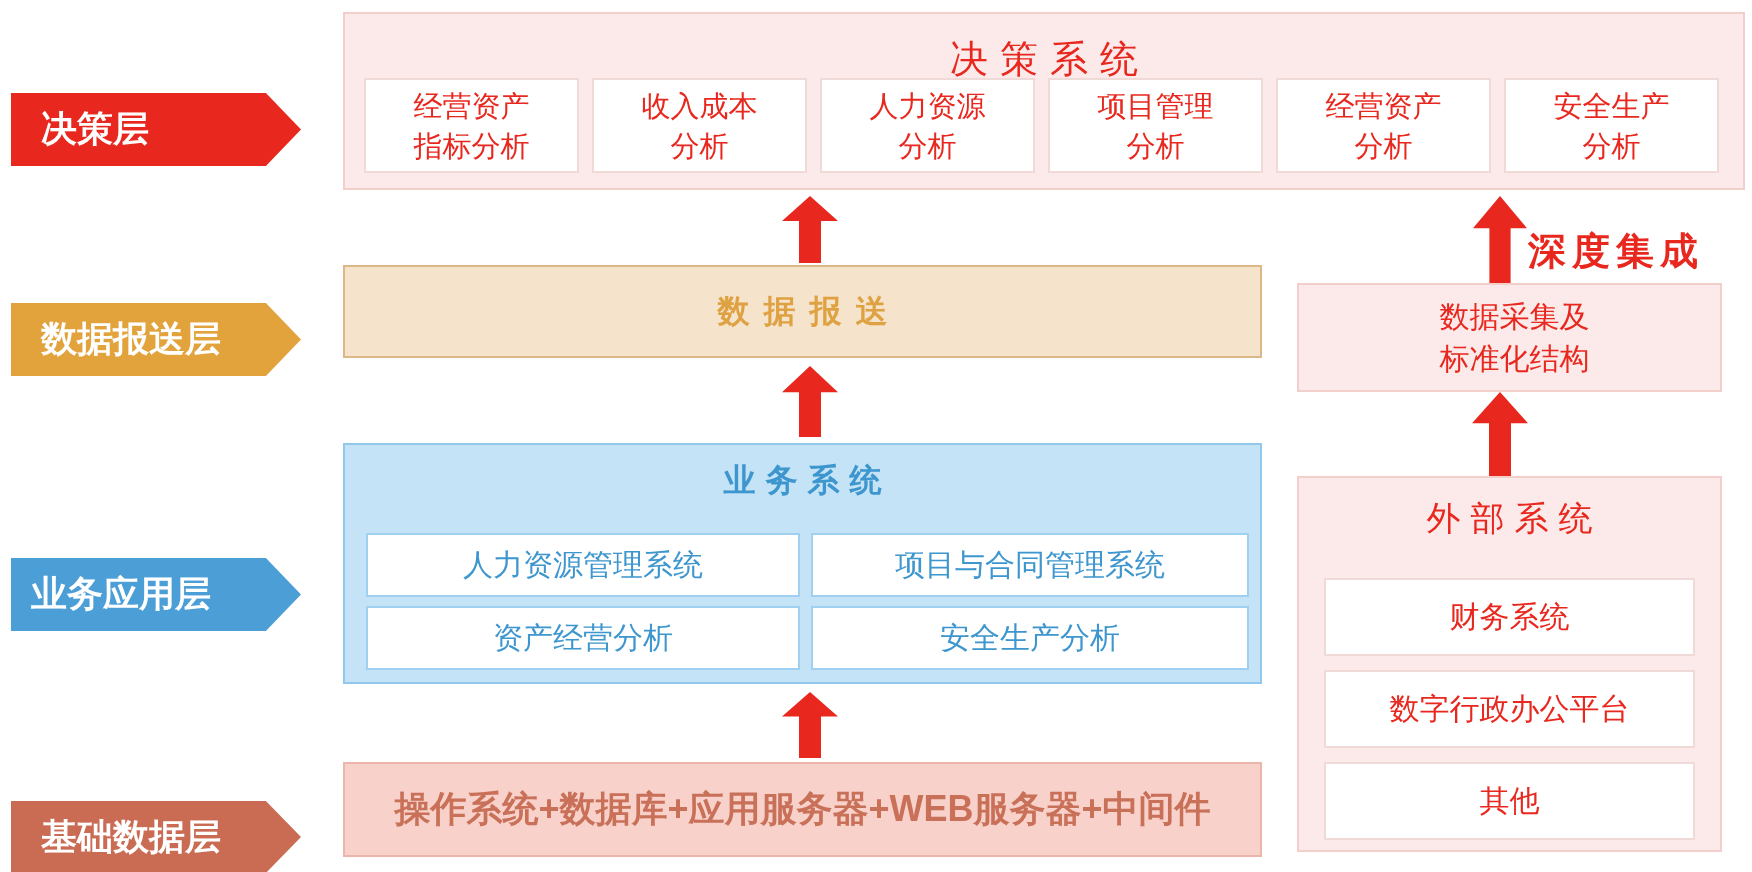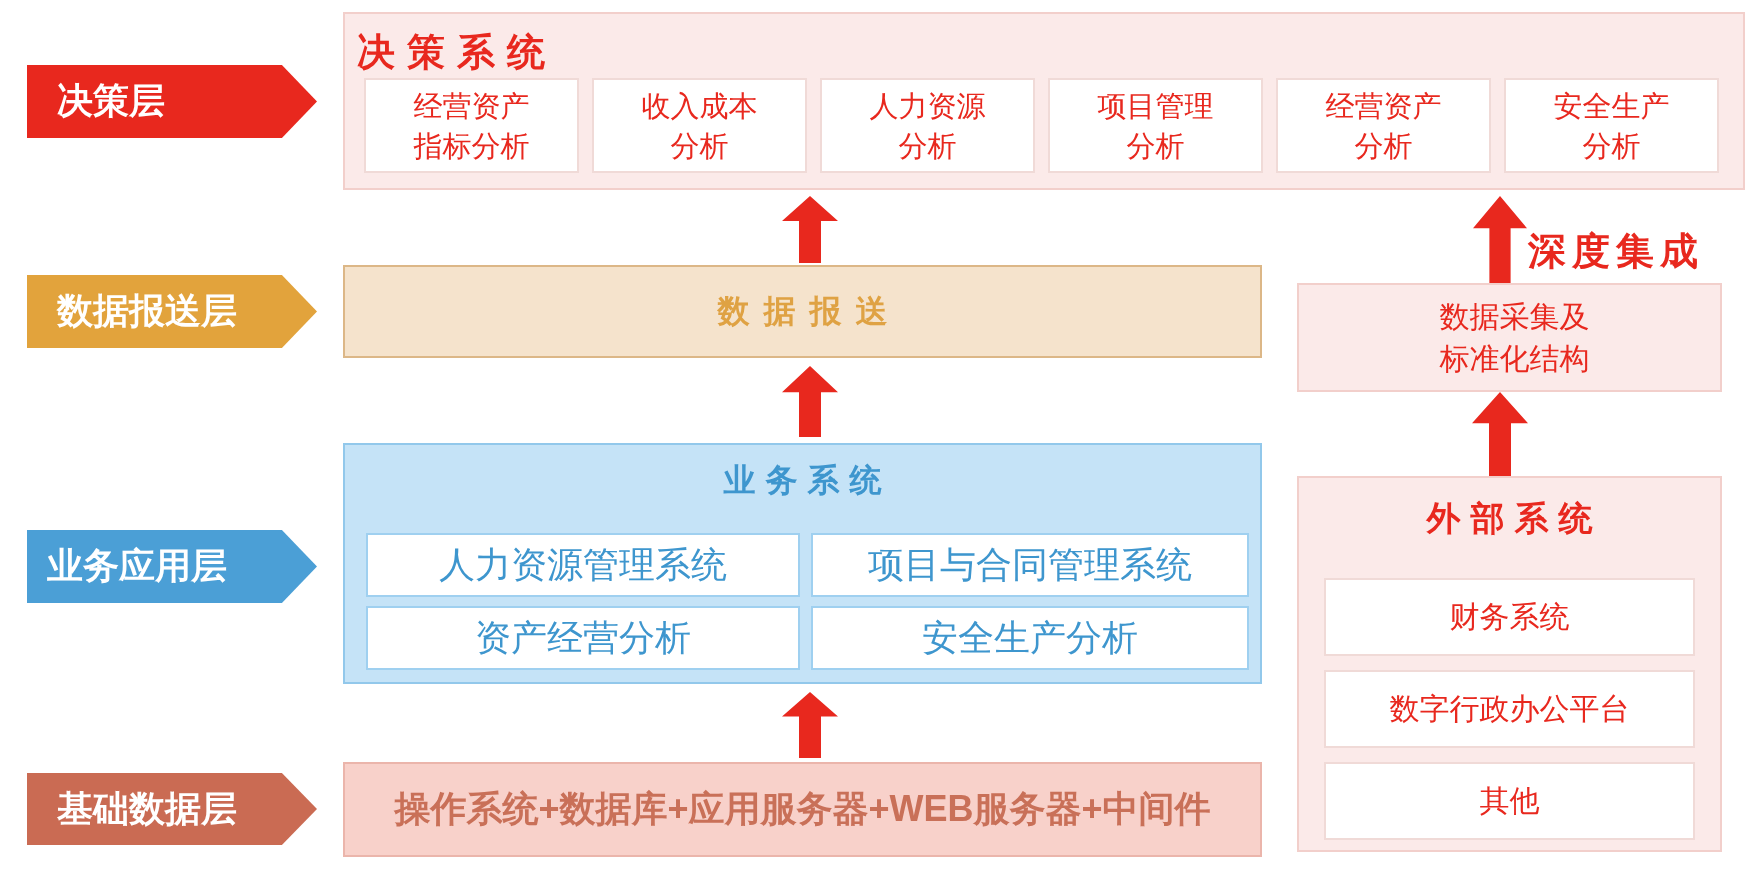--- a/index.html
+++ b/index.html
@@ -8,37 +8,37 @@
     --blue:#4B9FD6; --blue-fill:#C5E3F7; --blue-border:#92C8EB; --blue-text:#3E96CE; --blue-box-border:#9FD0F0;
     --terracotta:#CA6B53; --salmon-fill:#F8D1CA; --salmon-border:#EBB5AB; --salmon-text:#C97058;
   }
   html,body{margin:0;padding:0;background:#fff;}
   .canvas{
     position:relative;width:1752px;height:872px;background:#fff;overflow:hidden;
     font-family:"Liberation Sans","DejaVu Sans",sans-serif;
   }
   
   .layer-arrow{
-    position:absolute;left:27px;width:290px;height:73px;
+    position:absolute;left:11px;width:290px;height:73px;
     clip-path:polygon(0 0,87.9% 0,100% 50%,87.9% 100%,0 100%);
     display:flex;align-items:center;box-sizing:border-box;padding-left:30px;
-    color:#fff;font-size:36px;font-weight:bold;white-space:nowrap;
+    color:#fff;font-size:36px;font-weight:bold;white-space:nowrap;margin-top:28px;
   }
   .la-red{top:65px;background:var(--red);}
   .la-gold{top:275px;background:var(--gold);}
   .la-blue{top:530px;background:var(--blue);padding-left:20px;}
   .la-terra{top:773px;background:var(--terracotta);height:72px;}
 
   
   .decision-panel{
     position:absolute;left:343px;top:12px;width:1402px;height:178px;box-sizing:border-box;
     background:var(--pink-fill);border:2px solid var(--pink-border);
   }
   .decision-title{
-    margin-top:13px;font-size:38px;font-weight:bold;color:var(--red);
+    margin-top:20px;text-align:center;font-size:38px;font-weight:normal;color:var(--red);
     letter-spacing:12px;text-indent:12px;
   }
   .decision-box{
     position:absolute;top:64px;width:215px;height:95px;background:#fff;
     border:2px solid var(--box-border-pink);box-sizing:border-box;
     display:flex;align-items:center;justify-content:center;text-align:center;
     color:var(--red);font-size:29px;line-height:40px;white-space:pre-line;
   }
 
   
@@ -54,21 +54,21 @@
     position:absolute;left:343px;top:443px;width:919px;height:241px;box-sizing:border-box;
     background:var(--blue-fill);border:2px solid var(--blue-border);
   }
   .business-title{
     margin-top:14px;text-align:center;font-size:32px;font-weight:bold;color:var(--blue-text);
     letter-spacing:10px;text-indent:10px;
   }
   .business-box{
     position:absolute;background:#fff;border:2px solid var(--blue-box-border);box-sizing:border-box;
     display:flex;align-items:center;justify-content:center;
-    color:var(--blue-text);font-size:36px;
+    color:var(--blue-text);font-size:30px;
   }
   .bb-tl{left:21px;top:88px;width:434px;height:64px;}
   .bb-tr{left:466px;top:88px;width:438px;height:64px;}
   .bb-bl{left:21px;top:161px;width:434px;height:64px;}
   .bb-br{left:466px;top:161px;width:438px;height:64px;}
 
   
   .foundation-bar{
     position:absolute;left:343px;top:762px;width:919px;height:95px;box-sizing:border-box;
     background:var(--salmon-fill);border:2px solid var(--salmon-border);
@@ -85,21 +85,21 @@
   }
   .deep-label{
     position:absolute;left:1528px;top:226px;color:var(--red);
     font-size:38px;font-weight:bold;letter-spacing:6px;white-space:nowrap;
   }
   .external-panel{
     position:absolute;left:1297px;top:476px;width:425px;height:376px;box-sizing:border-box;
     background:var(--pink-fill);border:2px solid var(--pink-border);
   }
   .external-title{
-    margin-top:18px;text-align:center;font-size:34px;font-weight:bold;color:var(--red);
+    margin-top:18px;text-align:center;font-size:34px;font-weight:normal;color:var(--red);
     letter-spacing:10px;text-indent:10px;
   }
   .external-box{
     position:absolute;left:25px;width:371px;height:78px;background:#fff;
     border:2px solid var(--box-border-pink);box-sizing:border-box;
     display:flex;align-items:center;justify-content:center;
     color:var(--red);font-size:30px;
   }
   .eb-1{top:100px;} .eb-2{top:192px;} .eb-3{top:284px;}
 

